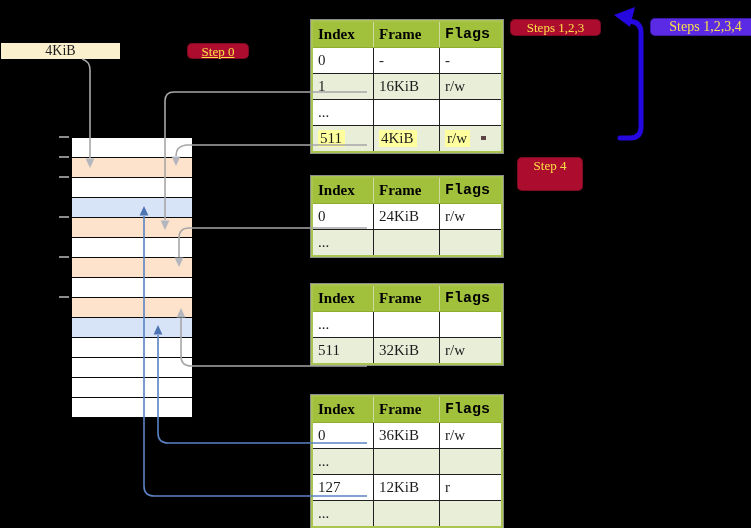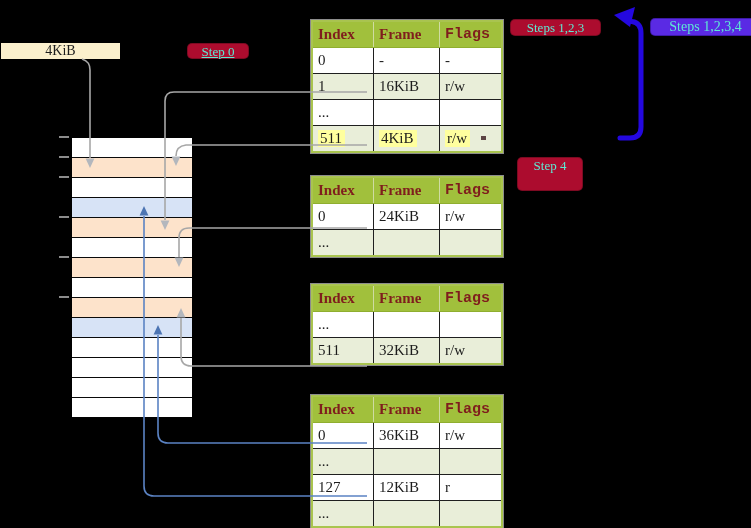--- a/index.html
+++ b/index.html
@@ -4,42 +4,42 @@
 <style>
   html,body{margin:0;padding:0;background:#000;}
   #canvas{position:relative;width:751px;height:528px;background:#000;overflow:hidden;
           font-family:"Liberation Serif","DejaVu Serif",serif;}
 
   
   .frame-box{position:absolute;left:1px;top:43px;width:119px;height:16px;
              background:#fbf0cd;color:#1c1c1c;font-size:14px;line-height:16px;text-align:center;}
 
   
-  .badge{position:absolute;color:#5eead4;font-size:13px;text-align:center;border-radius:4px;}
+  .badge{position:absolute;color:#fde047;font-size:13px;text-align:center;border-radius:4px;}
   .badge.red{background:#ac0c2e;box-shadow:0 0 0 1px #7d0a22;}
   .badge.violet{background:#5a2ae4;box-shadow:0 0 0 1px #3d1aa8;}
   #badge-step0   {left:188px;top:44px;width:60px;height:14px;line-height:15px;text-decoration:underline;}
   #badge-steps123{left:511px;top:20px;width:89px;height:15px;line-height:15px;}
   #badge-steps1234{left:651px;top:19px;width:109px;height:16px;line-height:16px;font-size:14px;}
   #badge-step4   {left:518px;top:158px;width:64px;height:32px;line-height:15px;}
 
   
   .memcol{position:absolute;left:71px;top:137px;width:120px;border:1px solid #000;}
   .memrow{height:19px;border-bottom:1px solid #0a0a0a;}
   .memrow:last-child{border-bottom:none;}
   .memrow.w{background:#ffffff;}
   .memrow.o{background:#fde3cb;}
   .memrow.b{background:#d7e3f6;}
 
   
   .ptable{position:absolute;left:311px;}
   #t1{top:20px;} #t2{top:176px;} #t3{top:284px;} #t4{top:395px;}
   .ptable table{border-collapse:collapse;table-layout:fixed;width:171px;
                 border:2px solid #a9c44f;box-shadow:0 0 0 1px #8c8c8c;}
-  .ptable th{background:#a1c03c;color:#7f1d1d;font-weight:bold;font-size:15px;text-align:left;
+  .ptable th{background:#a1c03c;color:#000000;font-weight:bold;font-size:15px;text-align:left;
              height:25px;padding:0 0 0 5px;border:1px solid #8fae2f;border-right:1px solid #cfdba2;}
   .ptable td{font-size:15px;color:#1c1c1c;height:25px;padding:0 0 0 5px;
              border:1px solid #1f1f1f;background:#fff;}
   .ptable tr.shade td{background:#e9eed9;}
   .col-index{width:55px;} .col-frame{width:60px;} .col-flags{width:56px;font-family:Liberation Mono, monospace;}
   .hl{background:#ffff9e;padding:0 3px 1px 2px;}
 
   
   #overlay{position:absolute;left:0;top:0;pointer-events:none;z-index:10;}
 </style>

